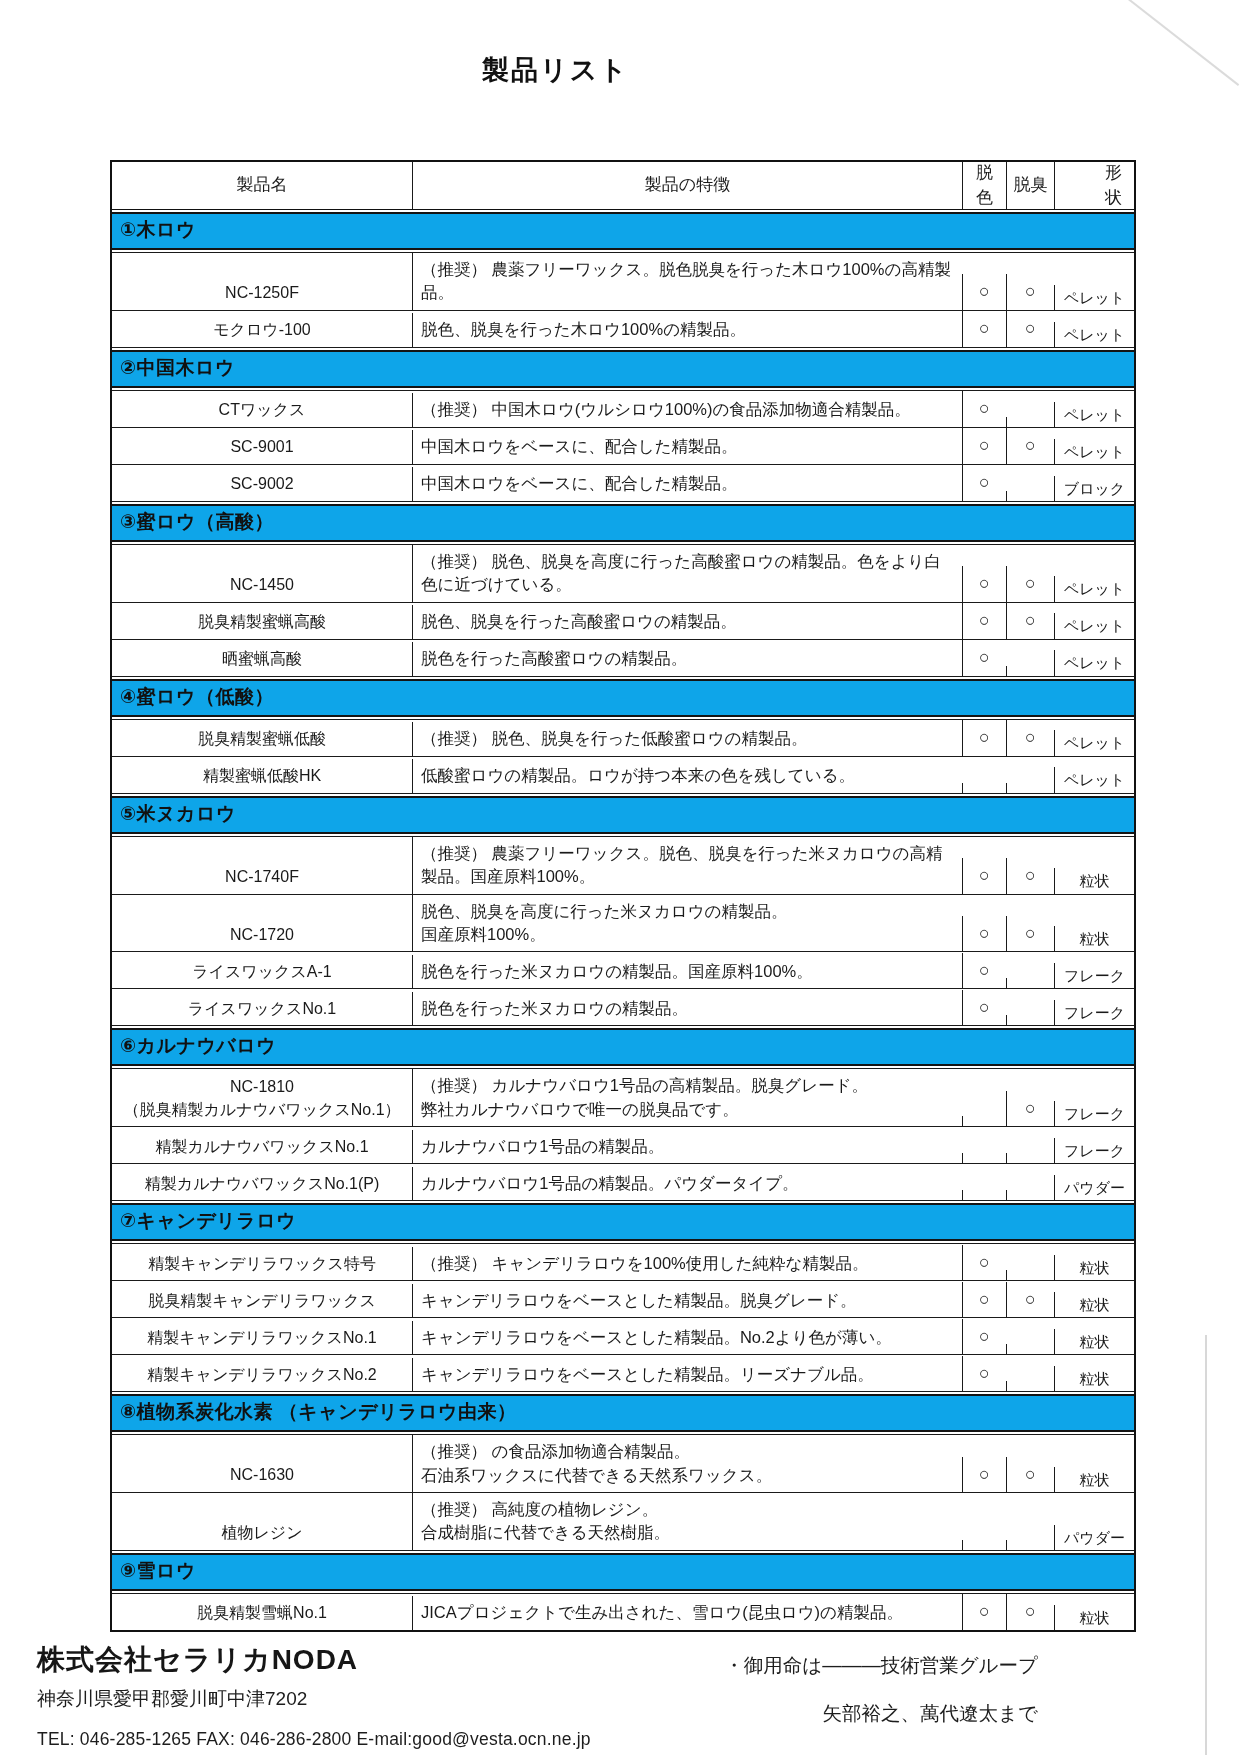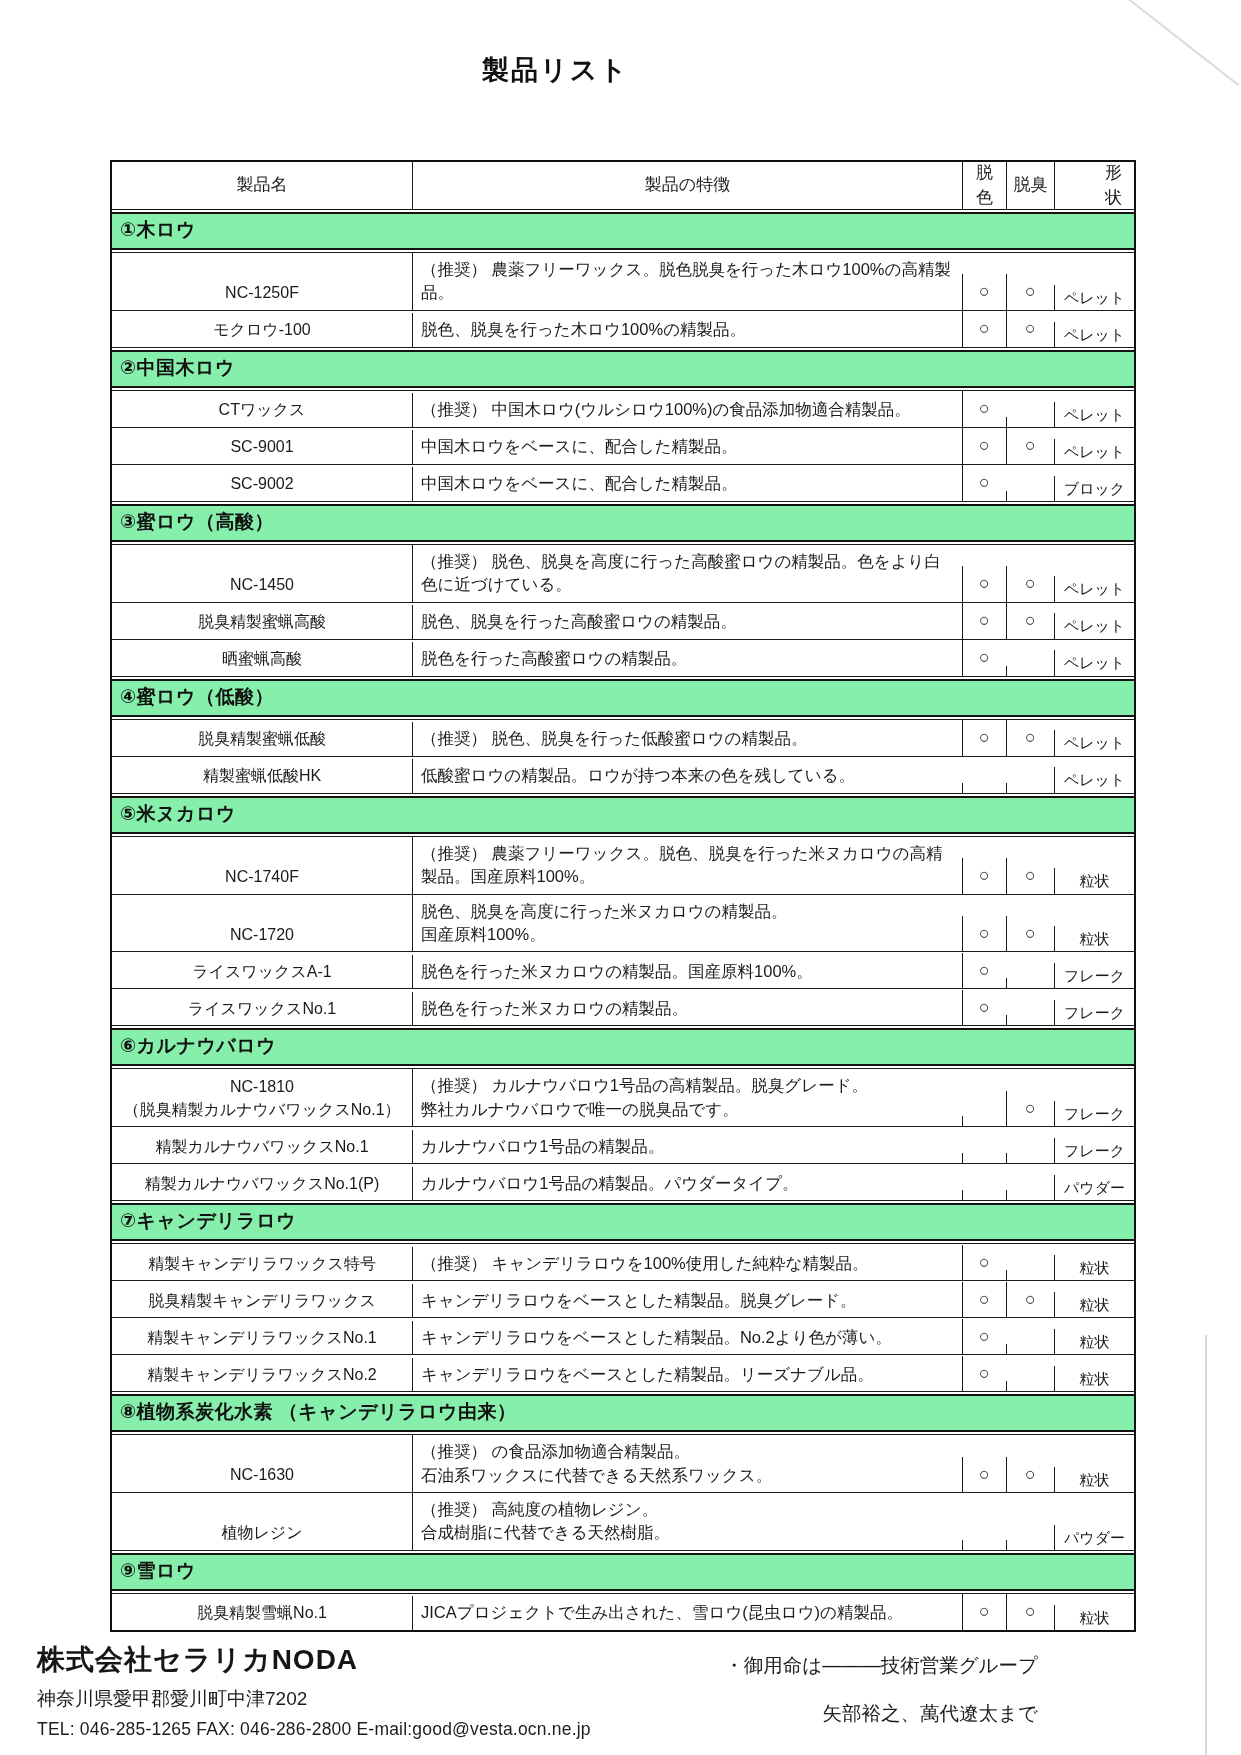--- a/index.html
+++ b/index.html
@@ -26,38 +26,38 @@
     display:flex; align-items:center; justify-content:center;
     padding:5px 6px; text-align:center; line-height:1.42;
   }
   .cell:first-child { border-left:none; }
   .w-name  { flex:0 0 300px; }
   .w-desc  { flex:1 1 auto; min-width:0; }
   .w-mark1 { flex:0 0 44px; }
   .w-mark2 { flex:0 0 48px; }
   .w-shape { flex:0 0 80px;padding-left:44px; }
   .band {
-    background:#86efac; border-top:2.4px solid #141414; border-bottom:2.4px solid #141414;
+    background:#0ea5e9; border-top:2.4px solid #141414; border-bottom:2.4px solid #141414;
     margin:2px 0; padding:3px 8px 5px 8px;
     font-weight:bold; font-size:19px; color:#111; letter-spacing:0.5px;
   }
   .prow {
     display:flex; align-items:flex-end; min-height:36px;
     border-bottom:1.6px solid #1a1a1a;
   }
   .prow.first { border-top:1.6px solid #1a1a1a; }
   .prow:last-child { border-bottom:none; }
   .c-name { font-size:16px; white-space:pre-line; }
   .c-desc { justify-content:flex-start; text-align:left; font-size:16.5px; white-space:pre-line; padding-left:8px; }
   .c-mark { font-size:18px; }
   .c-shape { font-size:15px; padding:2px; }
   .footer-left { position:absolute; left:37px; top:1641px; }
   .company { font-size:28px; font-weight:bold; letter-spacing:1px; color:#161616; }
   .address { font-size:19px; margin-top:7px; color:#1d1d1d; }
-  .contact { font-size:17.5px; margin-top:7px; color:#1d1d1d; letter-spacing:0.2px; }
+  .contact { font-size:17.5px; margin-top:17px; color:#1d1d1d; letter-spacing:0.2px; }
   .footer-right { position:absolute; right:203px; top:1652px; text-align:right; font-size:19.5px; color:#1d1d1d; }
   .footer-right .line2 { margin-top:21px; }
   .artifact { position:absolute; pointer-events:none; }
   .art-corner {
     top:-8px; right:-30px; width:150px; height:1.5px; background:#bdbdbd;
     transform:rotate(38deg); transform-origin:left top; opacity:0.55;
   }
   .art-edge {
     top:1335px; right:34px; width:2.5px; height:420px; background:#c7c7c7; opacity:0.7;
   }

